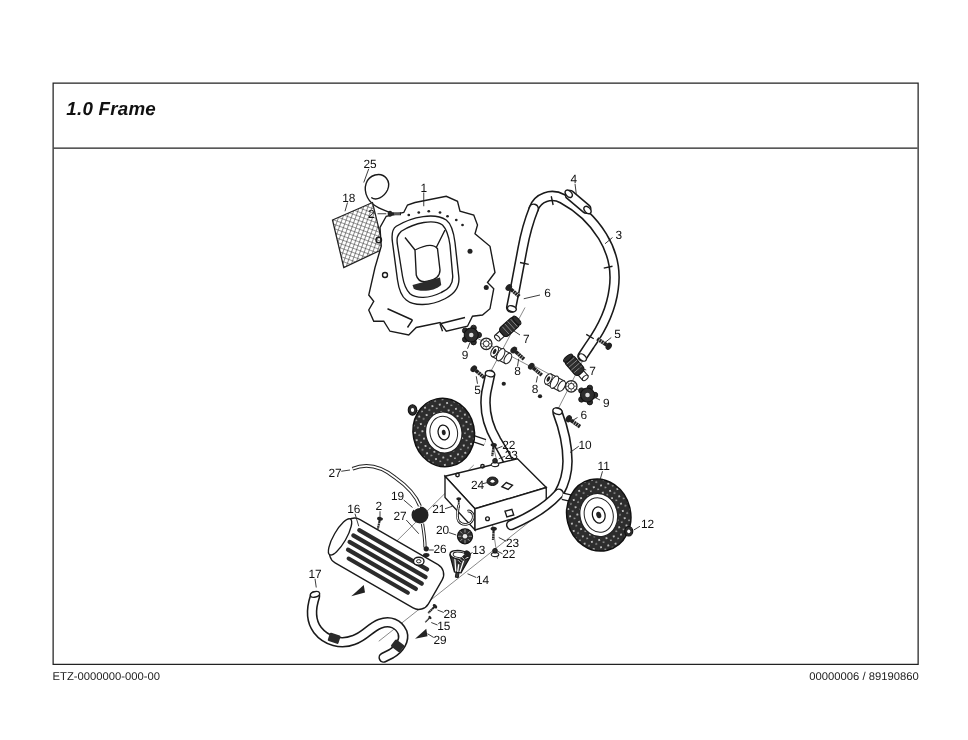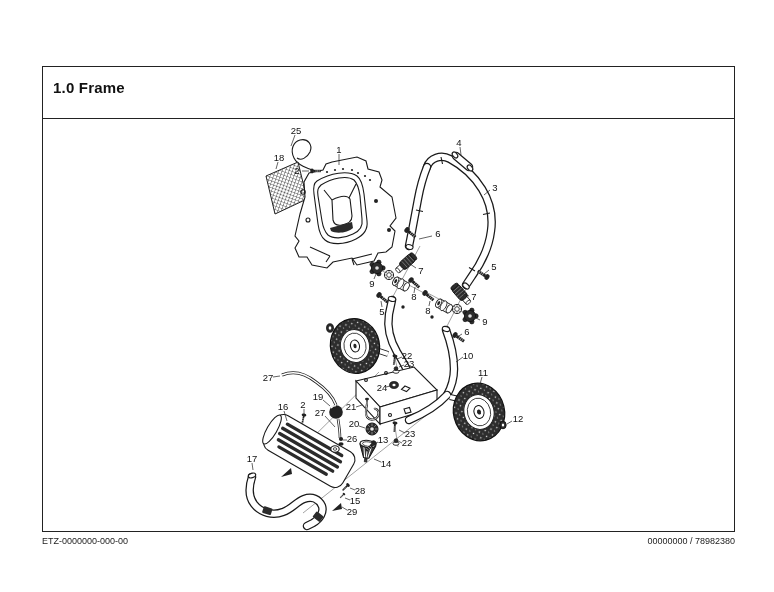--- a/index.html
+++ b/index.html
@@ -1,19 +1,19 @@
 <!DOCTYPE html>
 <html><head>
 <meta charset="utf-8">
 <style>
   html,body{margin:0;padding:0;background:#ffffff;}
   .sheet{position:relative;width:774px;height:592px;background:#fff;overflow:hidden;
          font-family:"Liberation Sans", sans-serif;color:#111;}
   .frame-box{position:absolute;left:42px;top:66px;width:693px;height:466px;
-             border:1.6px solid #222;box-sizing:border-box;background:#fff;}
+             border:1.6px solid #222;box-sizing:border-box;background:#fff;font-style:italic;}
   .title-bar{position:absolute;left:0;top:0;width:100%;height:52px;
              border-bottom:1.3px solid #222;box-sizing:border-box;}
   .title-bar span{position:absolute;left:10px;top:12px;font-size:15px;font-weight:bold;
                   letter-spacing:0.2px;}
   svg{position:absolute;left:0;top:0;}
   .footer-left{position:absolute;left:42px;top:536px;font-size:9px;color:#222;text-align:right;}
   .footer-right{position:absolute;right:39px;top:536px;font-size:9px;color:#222;}
   
   .ln{stroke:#1a1a1a;stroke-width:1.1;fill:none;}
   .wh{fill:#fff;stroke:#1a1a1a;stroke-width:1.1;}
@@ -379,14 +379,14 @@
         <line x1="325" y1="416" x2="335" y2="427" class="leader"></line>
         <text x="320" y="416.4" class="callout">27</text>
         <line x1="355" y1="490" x2="350" y2="488" class="leader"></line>
         <text x="360" y="494.4" class="callout">28</text>
         <line x1="347" y1="510" x2="342" y2="507" class="leader"></line>
         <text x="352" y="515.4" class="callout">29</text>
       </g>
   </svg>
 
   <div class="footer-left">ETZ-0000000-000-00</div>
-  <div class="footer-right">00000000 / 78982380</div>
+  <div class="footer-right">00000006 / 89190860</div>
 </div>
 
 </body></html>

